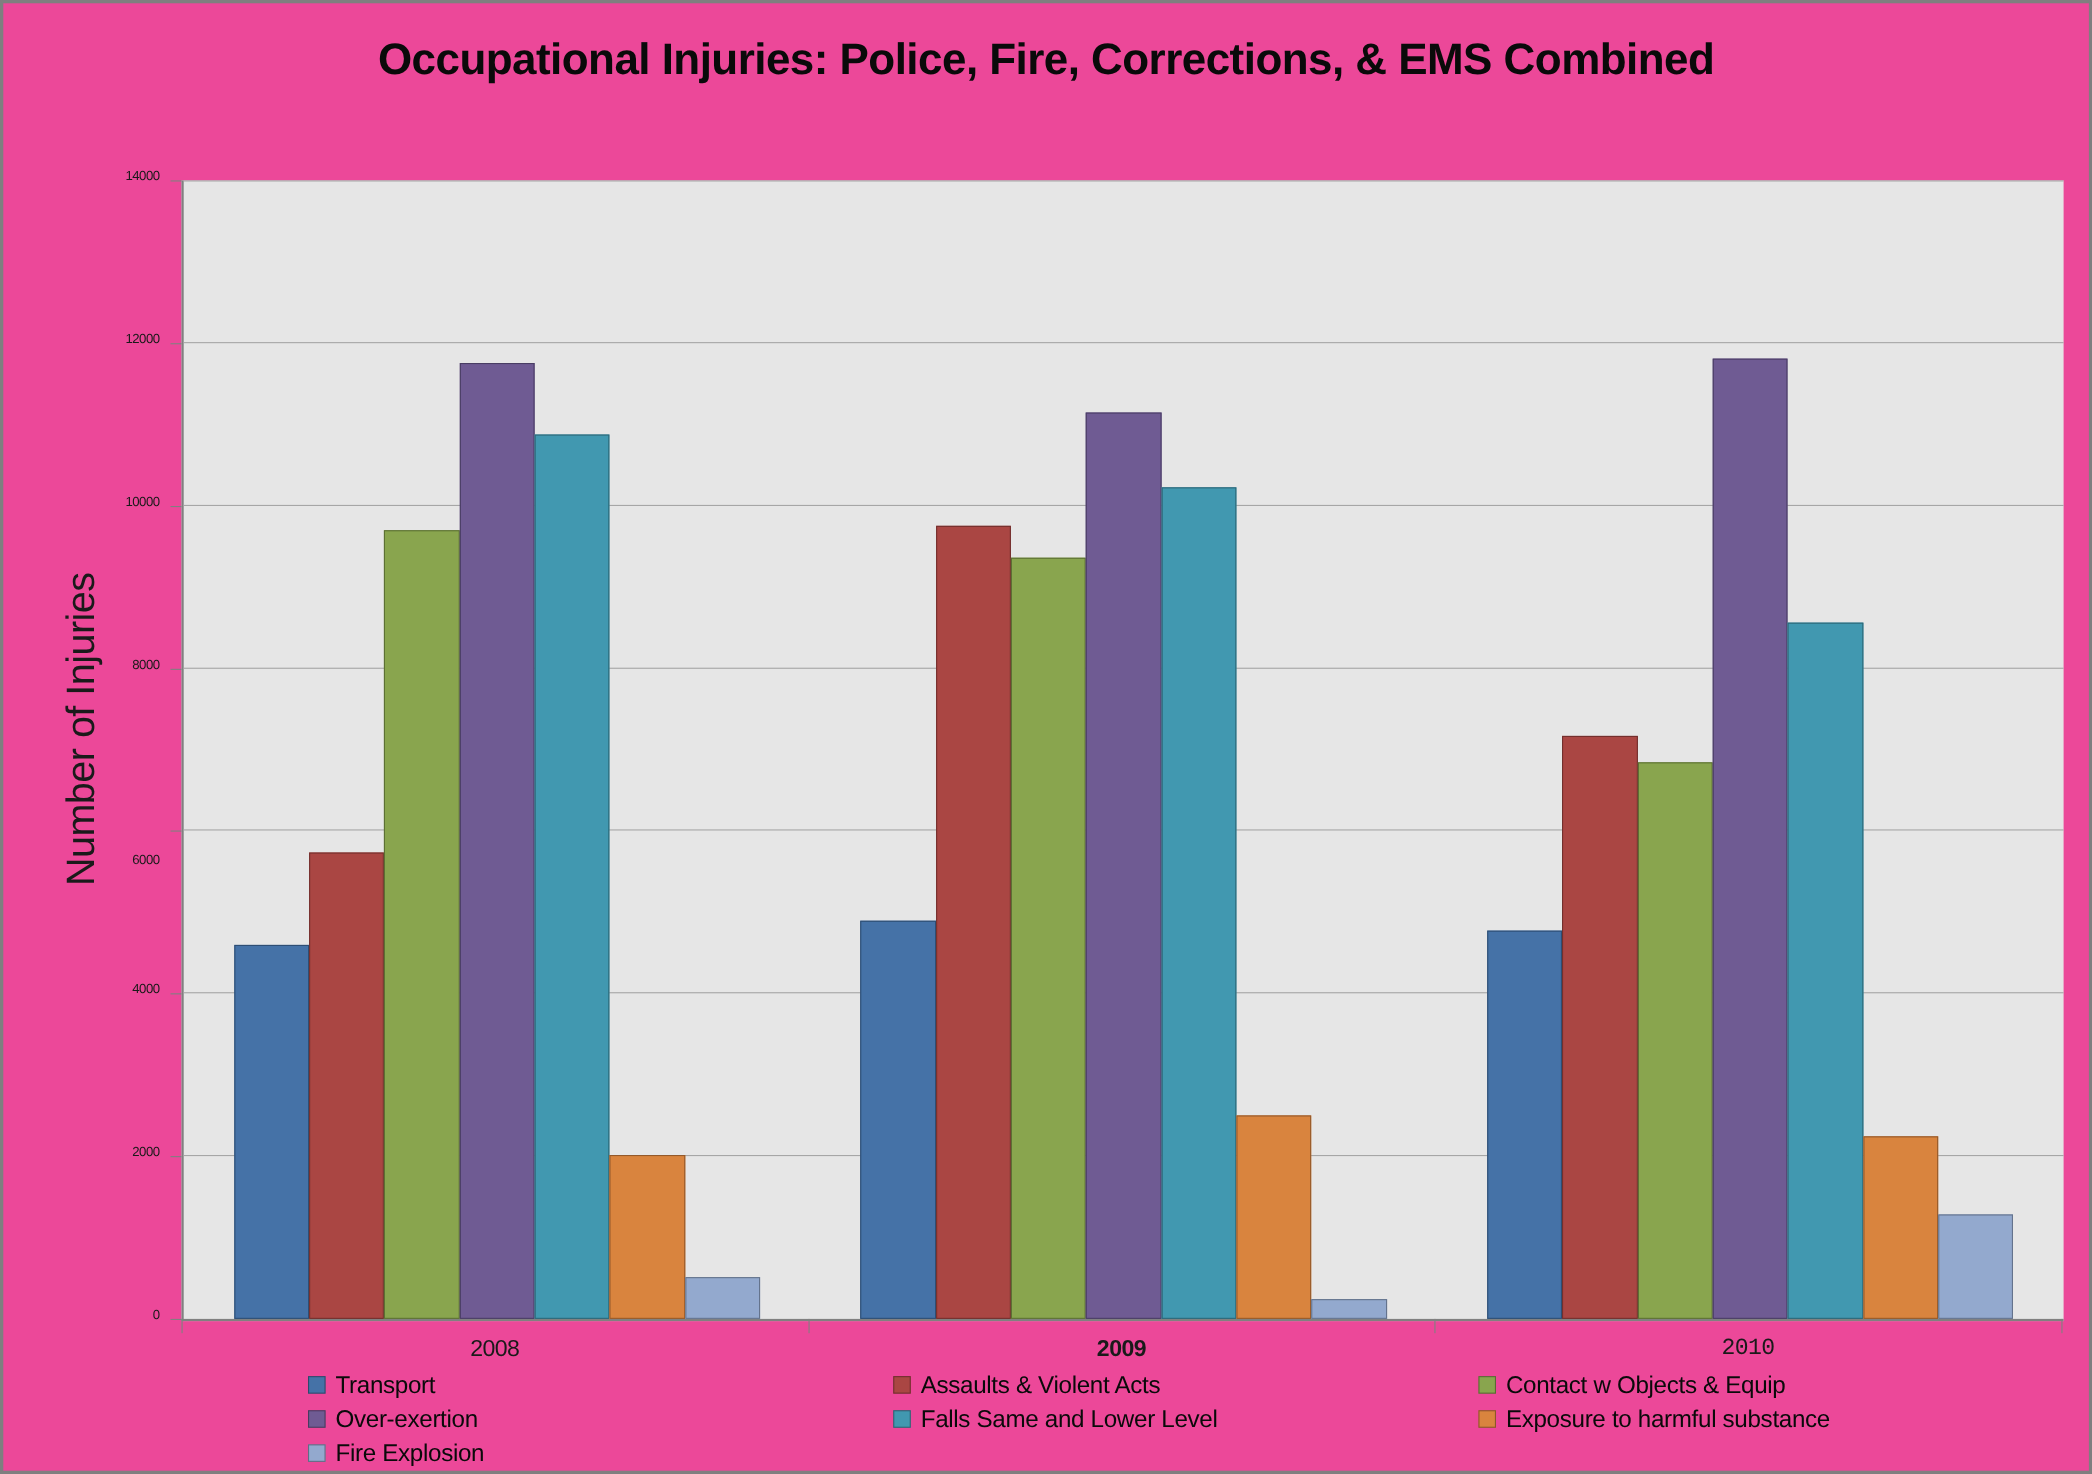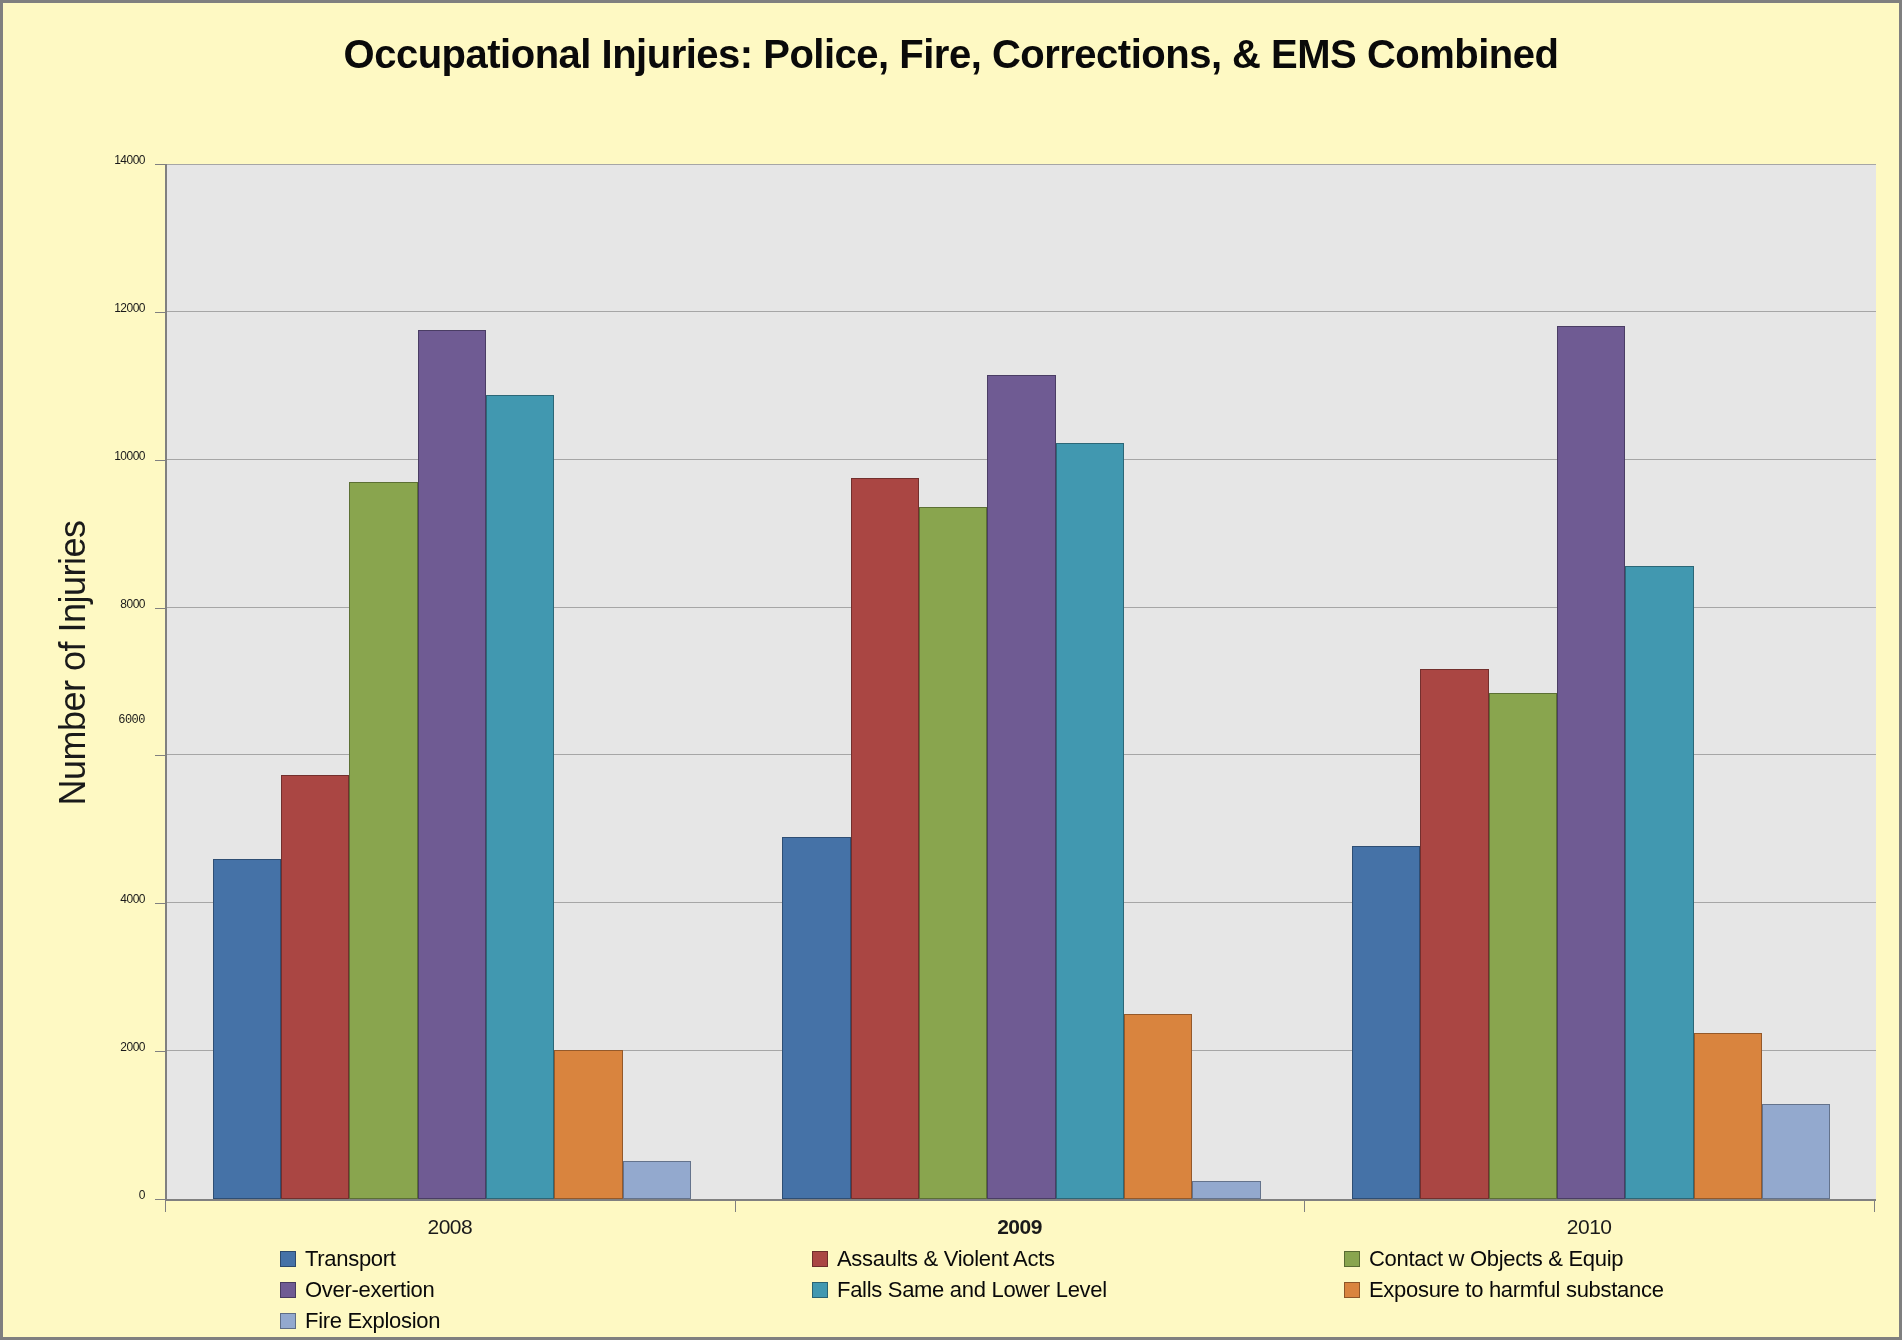--- a/index.html
+++ b/index.html
@@ -1,20 +1,20 @@
 <!DOCTYPE html>
 <html><head>
 <meta charset="utf-8">
 <style>
   html,body{margin:0;padding:0;background:#c8c8c8;}
   #canvas{
     position:relative;
     width:1902px;height:1340px;
     box-sizing:border-box;
-    background:#fef9c3;
+    background:#ec4899;
     border:3px solid #7f7f7f;
     font-family:"Liberation Sans",sans-serif;
     color:#0a0a0a;
     overflow:hidden;
   }
   .title-block{
     position:absolute;left:0;top:20px;width:100%;
     text-align:center;
   }
   .title-line{
@@ -108,36 +108,36 @@
     </div>
 
   <div id="axis-decorations">
       <div class="y-tick" style="left: 152px; top: 1196px;"></div>
       <div class="y-label" style="right: 1754px; top: 1185px;">0</div>
       <div class="y-tick" style="left: 152px; top: 1048.14px;"></div>
       <div class="y-label" style="right: 1754px; top: 1037.14px;">2000</div>
       <div class="y-tick" style="left: 152px; top: 900.286px;"></div>
       <div class="y-label" style="right: 1754px; top: 889.286px;">4000</div>
       <div class="y-tick" style="left: 152px; top: 752.429px;"></div>
-      <div class="y-label" style="right: 1754px; top: 710px; font-family: Liberation Mono, monospace;">6000</div>
+      <div class="y-label" style="right: 1754px; top: 771px;">6000</div>
       <div class="y-tick" style="left: 152px; top: 604.571px;"></div>
       <div class="y-label" style="right: 1754px; top: 593.571px;">8000</div>
       <div class="y-tick" style="left: 152px; top: 456.714px;"></div>
       <div class="y-label" style="right: 1754px; top: 445.714px;">10000</div>
       <div class="y-tick" style="left: 152px; top: 308.857px;"></div>
       <div class="y-label" style="right: 1754px; top: 297.857px;">12000</div>
       <div class="y-tick" style="left: 152px; top: 161px;"></div>
       <div class="y-label" style="right: 1754px; top: 150px;">14000</div>
       <div class="x-tick" style="left: 162px;"></div>
       <div class="x-tick" style="left: 731.667px;"></div>
       <div class="x-tick" style="left: 1301.33px;"></div>
       <div class="x-tick" style="left: 1871px;"></div>
       <div class="x-label" style="left: 386.833px; top: 1212px;">2008</div>
       <div class="x-label" style="left: 956.5px; top: 1212px; font-weight: bold;">2009</div>
-      <div class="x-label" style="left: 1526.17px; top: 1212px;">2010</div>
+      <div class="x-label" style="left: 1526.17px; top: 1212px; font-family: Liberation Mono, monospace;">2010</div>
     </div>
 
   <div id="legend">
       <div class="legend-item" style="left: 277px; top: 1244px;">
         <span class="legend-swatch" style="background: rgb(69, 114, 167);"></span>
         <span class="legend-label">Transport</span>
       </div>
       <div class="legend-item" style="left: 809px; top: 1244px;">
         <span class="legend-swatch" style="background: rgb(170, 70, 67);"></span>
         <span class="legend-label">Assaults &amp; Violent Acts</span>

